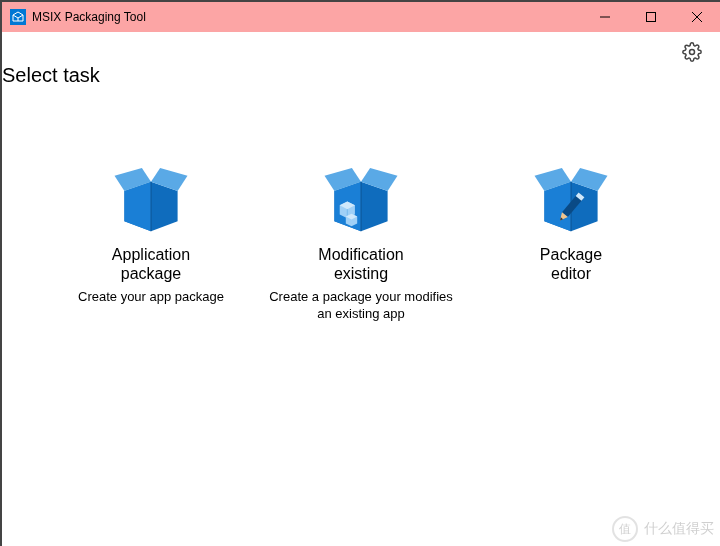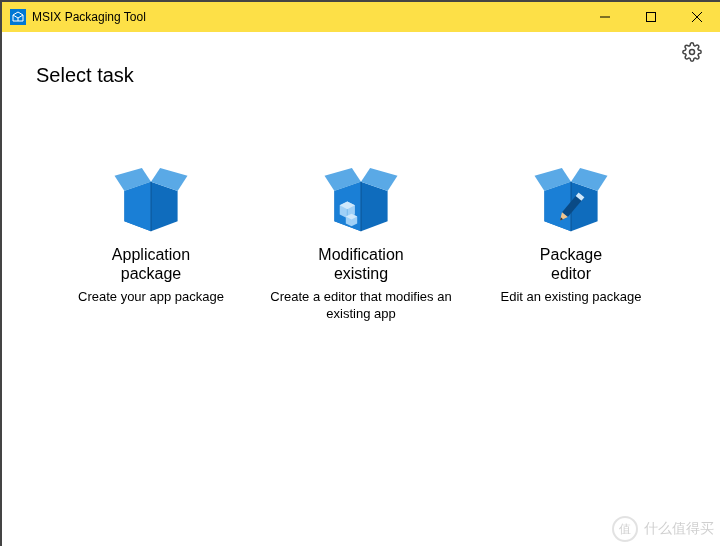--- a/index.html
+++ b/index.html
@@ -2,21 +2,21 @@
 <html><head>
   <meta charset="utf-8">
   <style>
     * { box-sizing: border-box; margin: 0; padding: 0; }
     html, body { width: 720px; height: 546px; overflow: hidden; font-family: "Segoe UI", sans-serif; background: #fff; border: 1px solid #444; }
     
     .titlebar {
       height: 30px;
       display: flex;
       align-items: center;
-      background: #fde047;
+      background: #fca5a5;
     }
     .titlebar-icon {
       width: 16px; height: 16px;
       margin-left: 8px;
       background: #0078d4;
       display: inline-flex;
       align-items: center;
       justify-content: center;
       color: #fff;
     }
@@ -43,21 +43,20 @@
       justify-content: flex-end;
       align-items: center;
       padding-right: 18px;
     }
     .gear { width: 20px; height: 20px; color: #444; }
     
     .page-title {
       font-size: 20px;
       font-weight: 400;
       color: #000;
-      margin-left: 34px;
       margin-top: -8px;
     }
     
     .task-row {
       display: flex;
       justify-content: space-around;
       margin-top: 70px;
       padding: 0 44px;
     }
     .task-card {
@@ -184,21 +183,21 @@
         </g>
         <g transform="translate(30,72) scale(0.75)">
           <polygon points="10,0 20,5 20,17 10,22 0,17 0,5" fill="#9fd0f7"></polygon>
           <polygon points="10,0 20,5 10,10 0,5" fill="#cfe8fb"></polygon>
         </g>
         <line x1="50" y1="30" x2="50" y2="95" stroke="#0a4a85" stroke-width="1"></line>
       </svg>
     </div>
     <div class="task-title">Modification
 existing</div>
-    <div class="task-desc">Create a editor that modifies an existing app</div>
+    <div class="task-desc">Create a package your modifies an existing app</div>
   </div>
 
   <div class="task-card">
     <div class="task-icon">
       <svg viewBox="0 0 100 100">
         <g fill="#0f6cbd">
           <polygon points="50,30 85,42 85,82 50,95 15,82 15,42"></polygon>
           <polygon points="50,30 50,95 15,82 15,42" fill="#1a7fd6"></polygon>
         </g>
         <g fill="#5aa9e6">
@@ -209,21 +208,20 @@
         <g transform="translate(60,44) rotate(40)">
           <rect x="0" y="0" width="10" height="34" fill="#0a4a85"></rect>
           <rect x="0" y="0" width="10" height="6" fill="#cfe8fb"></rect>
           <polygon points="0,34 10,34 5,44" fill="#f2c48c"></polygon>
           <polygon points="3,40 7,40 5,44" fill="#333"></polygon>
         </g>
       </svg>
     </div>
     <div class="task-title">Package
 editor</div>
-    <div class="task-desc">Edit an existing package</div>
   </div>
 
 </div>
 
 <div class="watermark">
   <div class="watermark-circle">值</div>
   <span>什么值得买</span>
 </div>
 
 </body></html>

